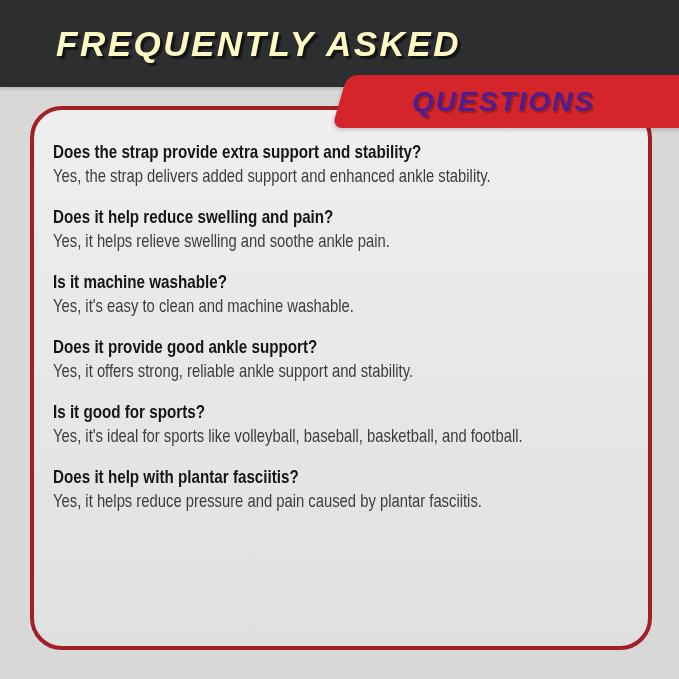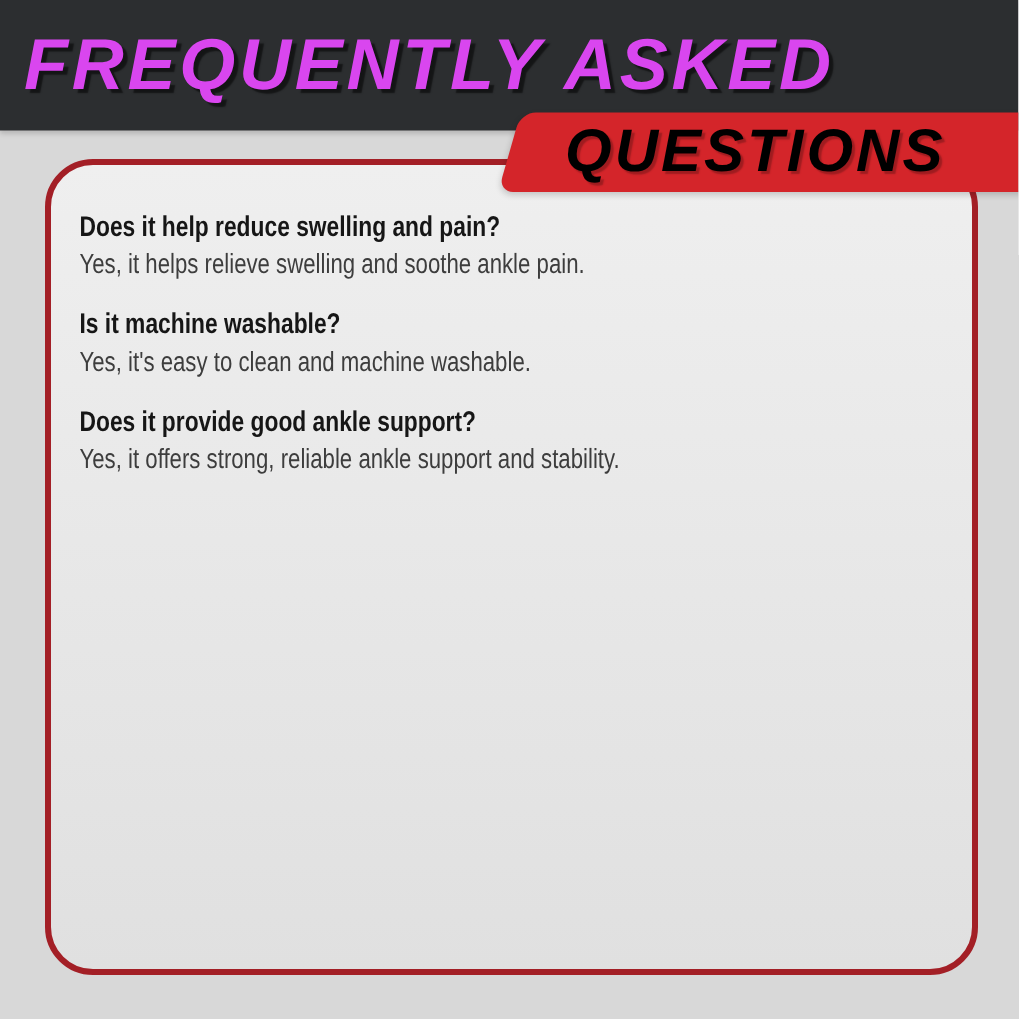--- a/index.html
+++ b/index.html
@@ -18,25 +18,25 @@
     width: 100%;
     height: 87px;
     background: var(--header-bg, #2c2e30);
     display: flex;
     align-items: center;
     z-index: 2;
     box-shadow: 0 2px 3px rgba(0,0,0,0.15);
   }
   .title {
     margin: 0;
-    padding-left: 16px;
-    font-size: 48px;
+    padding-left: 56px;
+    font-size: 35px;
     font-weight: bold;
     font-style: italic;
-    color: #d946ef;
+    color: #fef9c3;
     letter-spacing: 2.5px;
     white-space: nowrap;
     text-shadow: 3px 3px 1px rgba(0,0,0,0.55);
   }
   
   .questions-banner {
     position: absolute;
     top: 75px;
     left: 332px;
     right: 0;
@@ -51,24 +51,24 @@
     top: 0; bottom: 0;
     left: 0; right: -40px;
     background: var(--banner-red, #d4252a);
     border-radius: 10px;
     transform: skewX(-16deg);
     transform-origin: 100% 100%;
     box-shadow: 0 2px 4px rgba(0,0,0,0.18);
   }
   .banner-text {
     position: relative;
-    font-size: 40px;
+    font-size: 28px;
     font-weight: bold;
     font-style: italic;
-    color: #000000;
+    color: #4c1d95;
     letter-spacing: 2px;
     padding-right: 4px;
     white-space: nowrap;
     text-shadow: 2px 2px 1px rgba(0,0,0,0.25);
   }
   
   .faq-card {
     position: absolute;
     left: 30px;
     top: 106px;
@@ -111,35 +111,47 @@
     <h1 class="title">FREQUENTLY ASKED</h1>
   </header>
 
   <div class="questions-banner">
     <span class="banner-shape"></span>
     <span class="banner-text">QUESTIONS</span>
   </div>
 
   <section class="faq-card">
     <div class="qa-list" id="qa-list">
+    <div class="qa">
+      <p class="question">Does the strap provide extra support and stability?</p>
+      <p class="answer">Yes, the strap delivers added support and enhanced ankle stability.</p>
+    </div>
 
 
 
     <div class="qa">
       <p class="question">Does it help reduce swelling and pain?</p>
       <p class="answer">Yes, it helps relieve swelling and soothe ankle pain.</p>
     </div>
 
     <div class="qa">
       <p class="question">Is it machine washable?</p>
       <p class="answer">Yes, it's easy to clean and machine washable.</p>
     </div>
 
     <div class="qa">
       <p class="question">Does it provide good ankle support?</p>
       <p class="answer">Yes, it offers strong, reliable ankle support and stability.</p>
     </div>
 
+    <div class="qa">
+      <p class="question">Is it good for sports?</p>
+      <p class="answer">Yes, it's ideal for sports like volleyball, baseball, basketball, and football.</p>
+    </div>
 
+    <div class="qa">
+      <p class="question">Does it help with plantar fasciitis?</p>
+      <p class="answer">Yes, it helps reduce pressure and pain caused by plantar fasciitis.</p>
+    </div>
   </div>
   </section>
 
 </div>
 
 </body></html>

